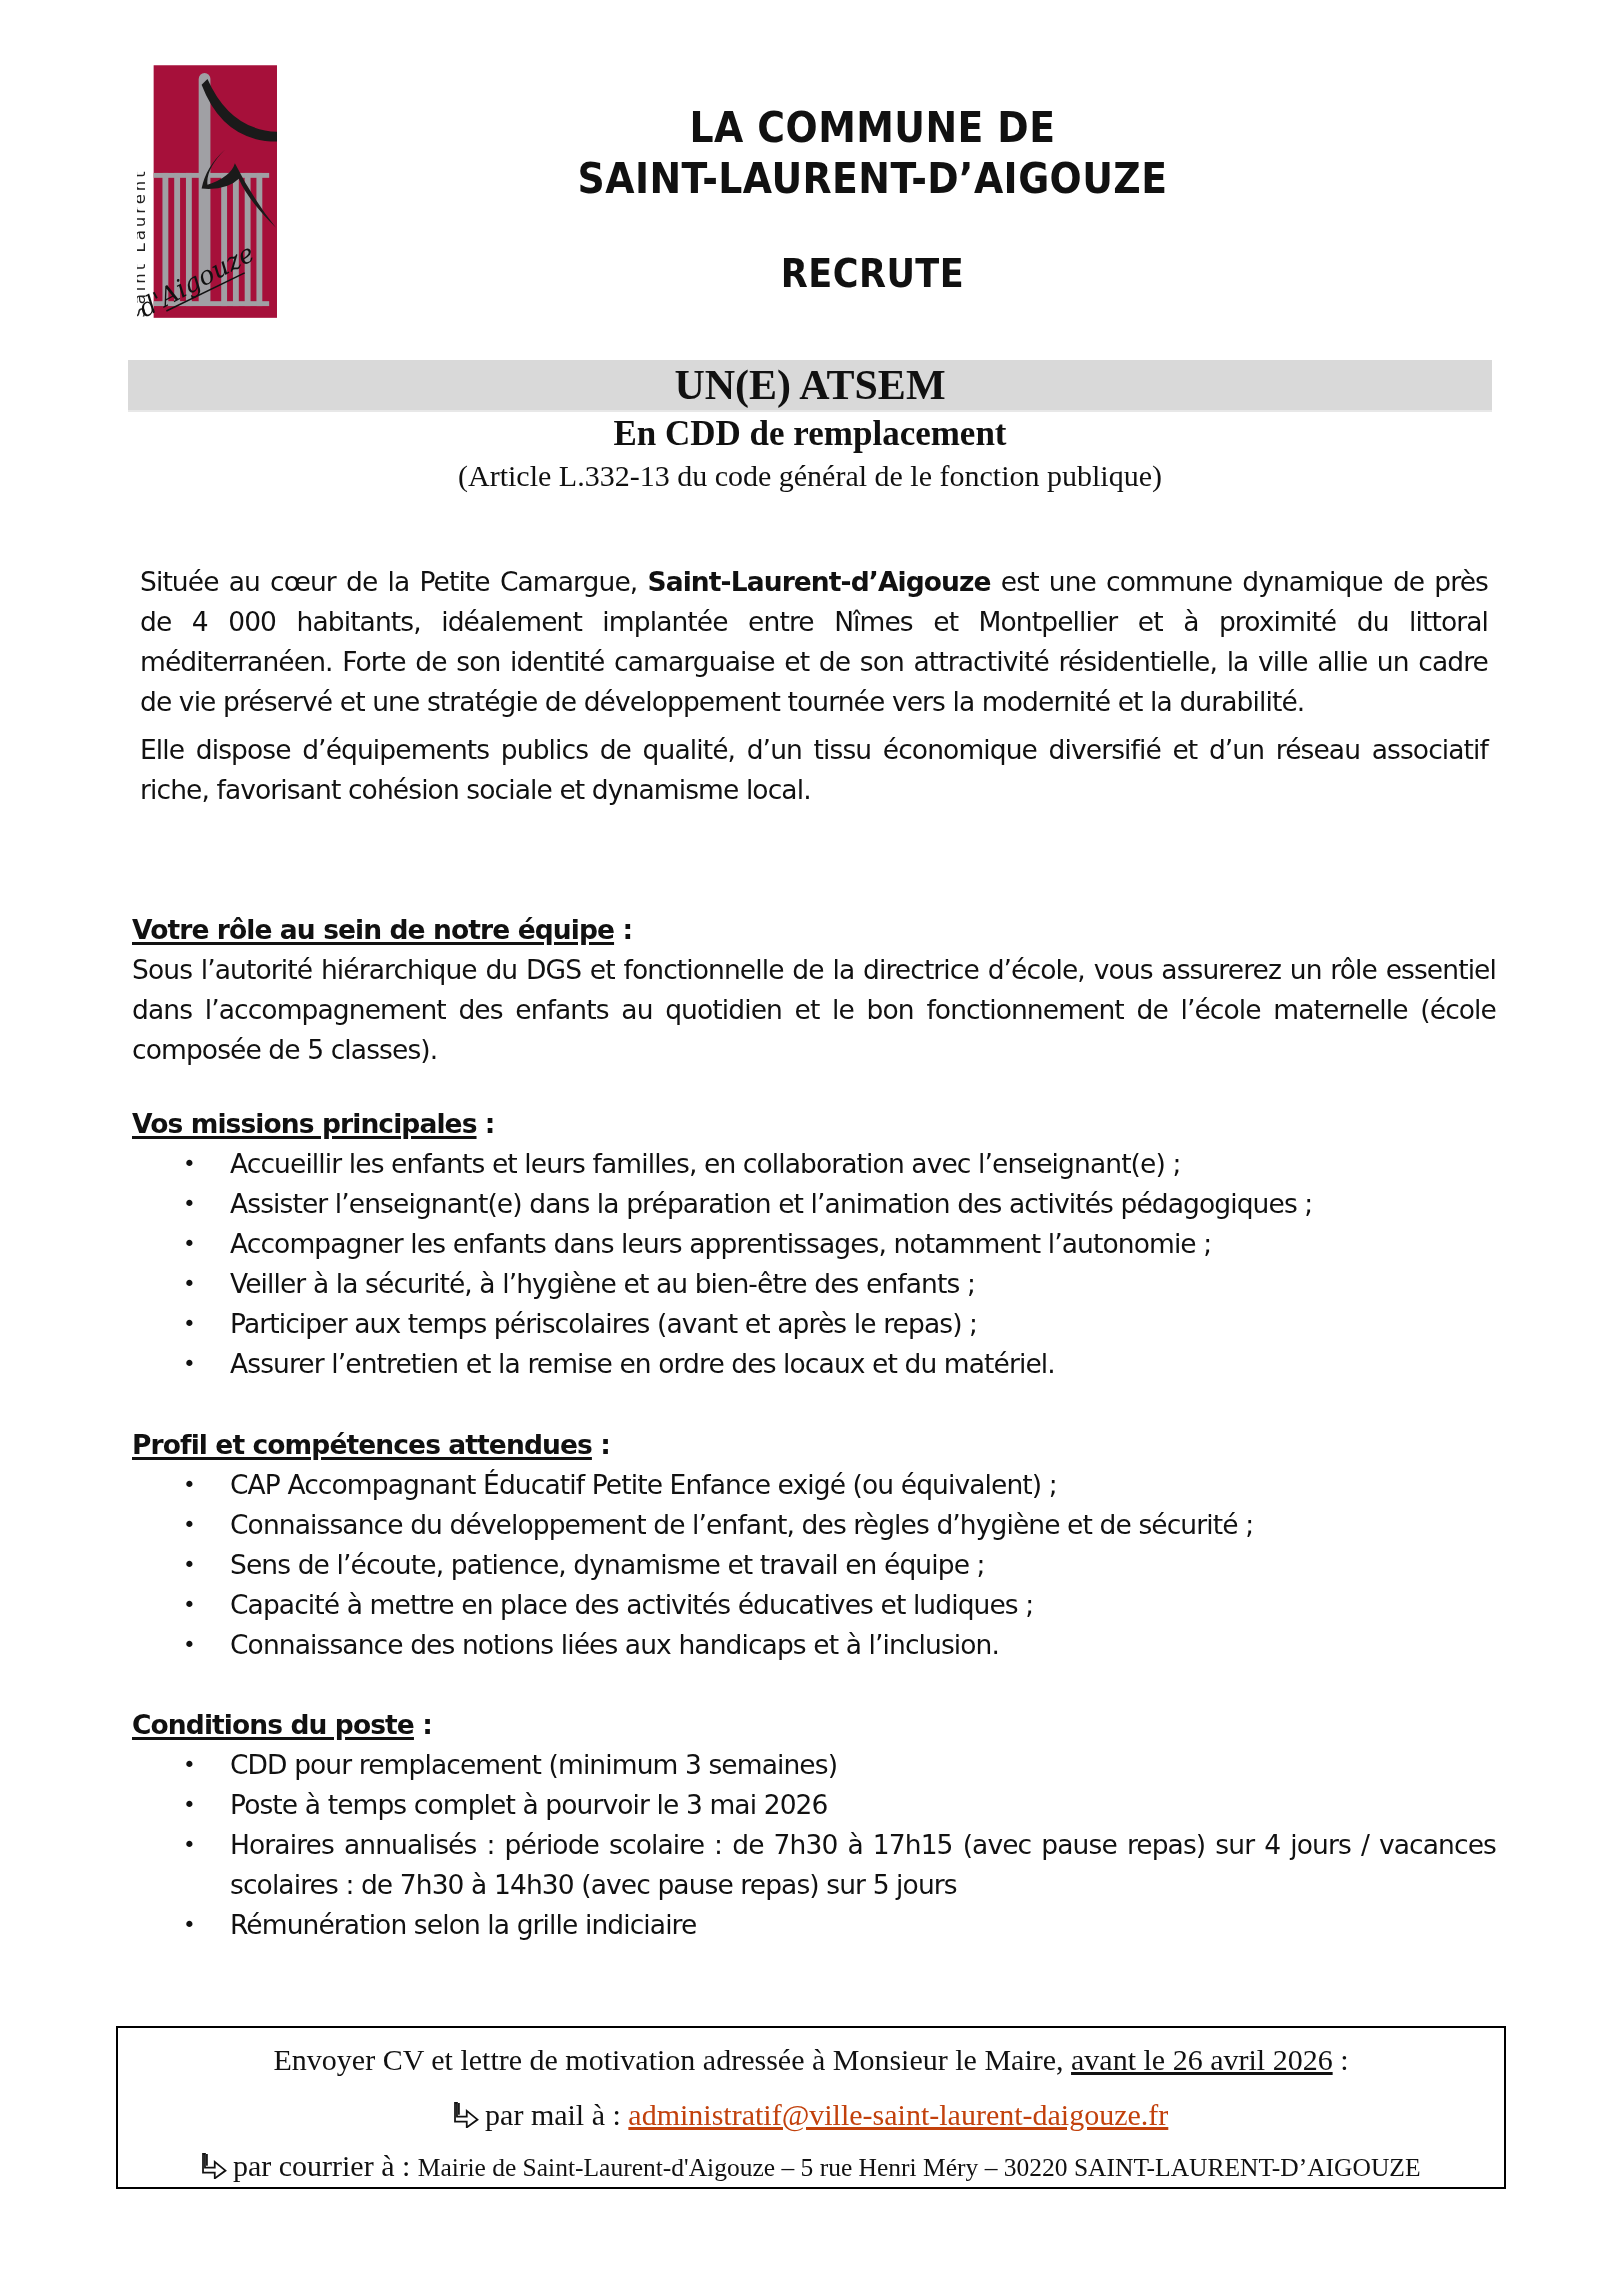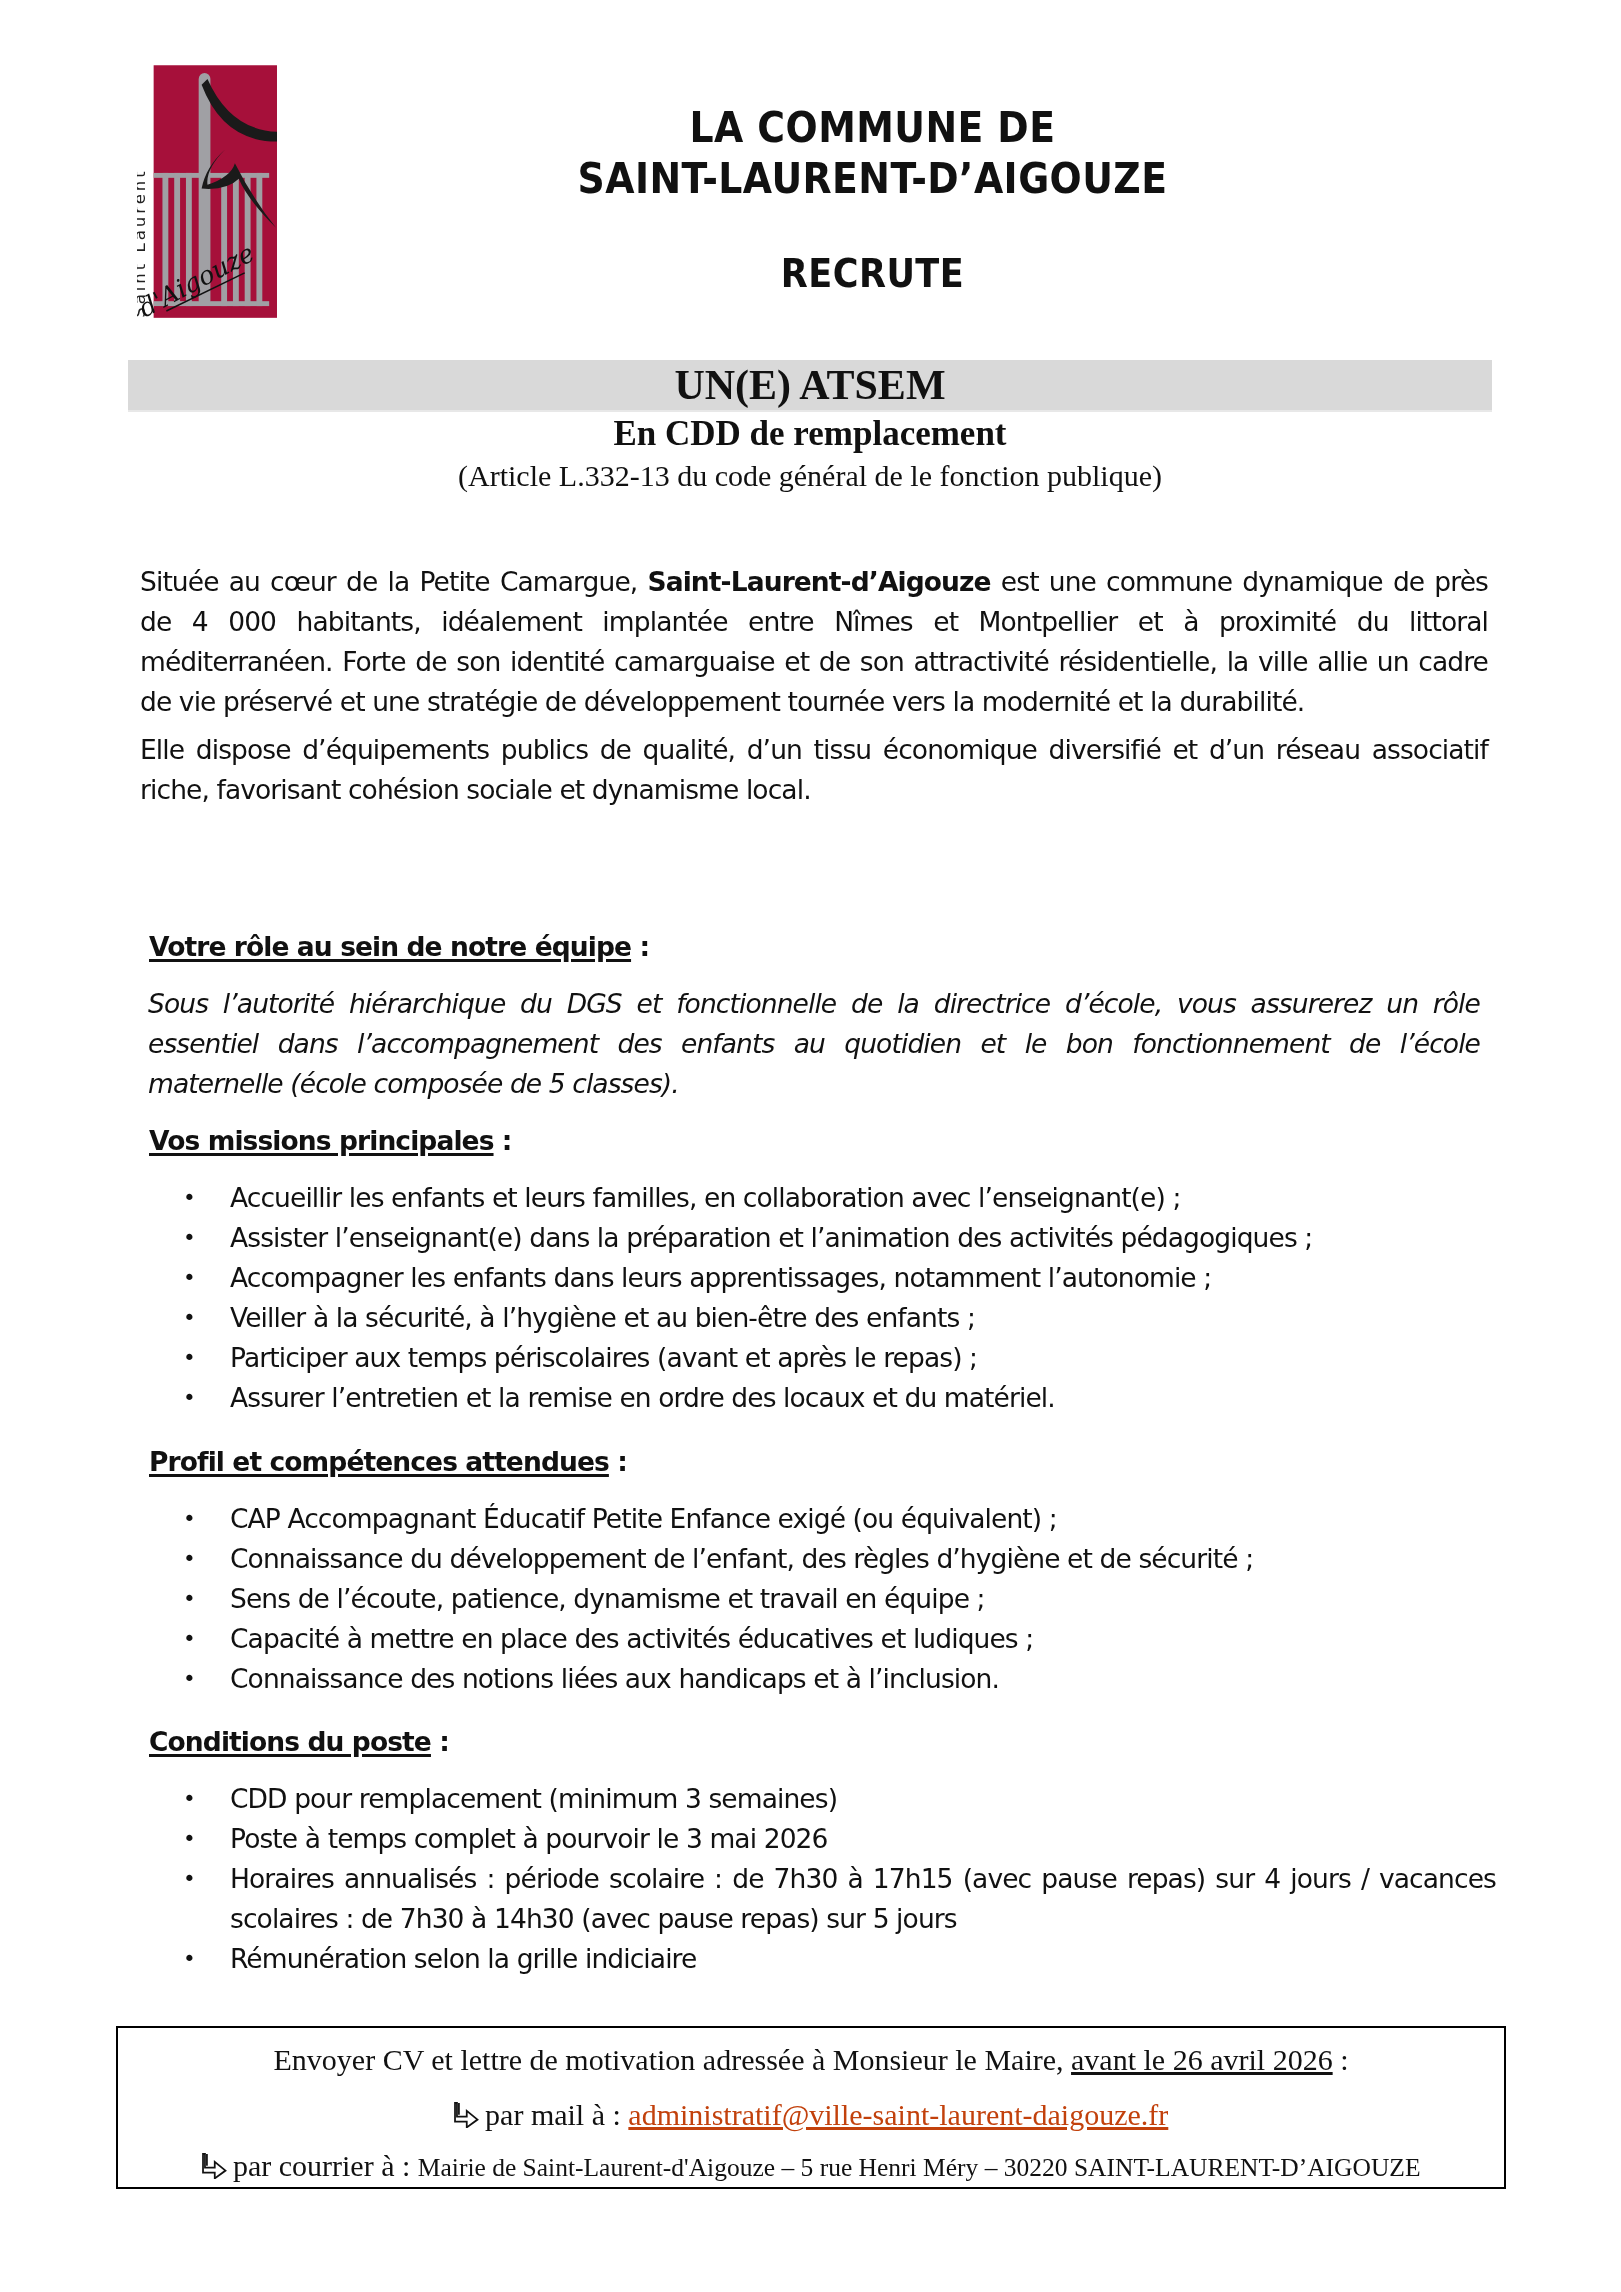--- a/index.html
+++ b/index.html
@@ -23,23 +23,23 @@
   .sub-article { top: 457px; font-size: 30px; line-height: 37px; }
 
   
   .body { position: absolute; left: 132px; width: 1364px; font-family: "DejaVu Sans", sans-serif; font-size: 26.5px; line-height: 40px; letter-spacing: -0.9px; }
   .justify { text-align: justify; }
   .intro { top: 554px; }
   .intro p { margin: 8px; }
   .intro b { font-weight: bold; }
 
   .section { position: absolute; left: 132px; width: 1364px; font-family: "DejaVu Sans", sans-serif; font-size: 26.5px; line-height: 40px; letter-spacing: -0.9px; }
-  .sec-heading { margin: 17px; font-weight: bold; }
+  .sec-heading { margin: 0; font-weight: bold; }
   .sec-heading .u { text-decoration: underline; text-decoration-thickness: 2.9px; text-underline-offset: 2.9px; }
-  .sec-text { margin: 16px; text-align: justify; font-style: italic; }
+  .sec-text { margin: 0; text-align: justify; }
   ul.bullets { list-style: none; margin: 0; padding: 0; }
   ul.bullets li { position: relative; padding-left: 98px; text-align: justify; }
   ul.bullets li .dot { position: absolute; left: 51px; top: 0; font-size: 21.6px; }
 
   .sec-role { top: 910px; }
   .sec-missions { top: 1104px; }
   .sec-profil { top: 1425px; }
   .sec-conditions { top: 1705px; }
 
   

